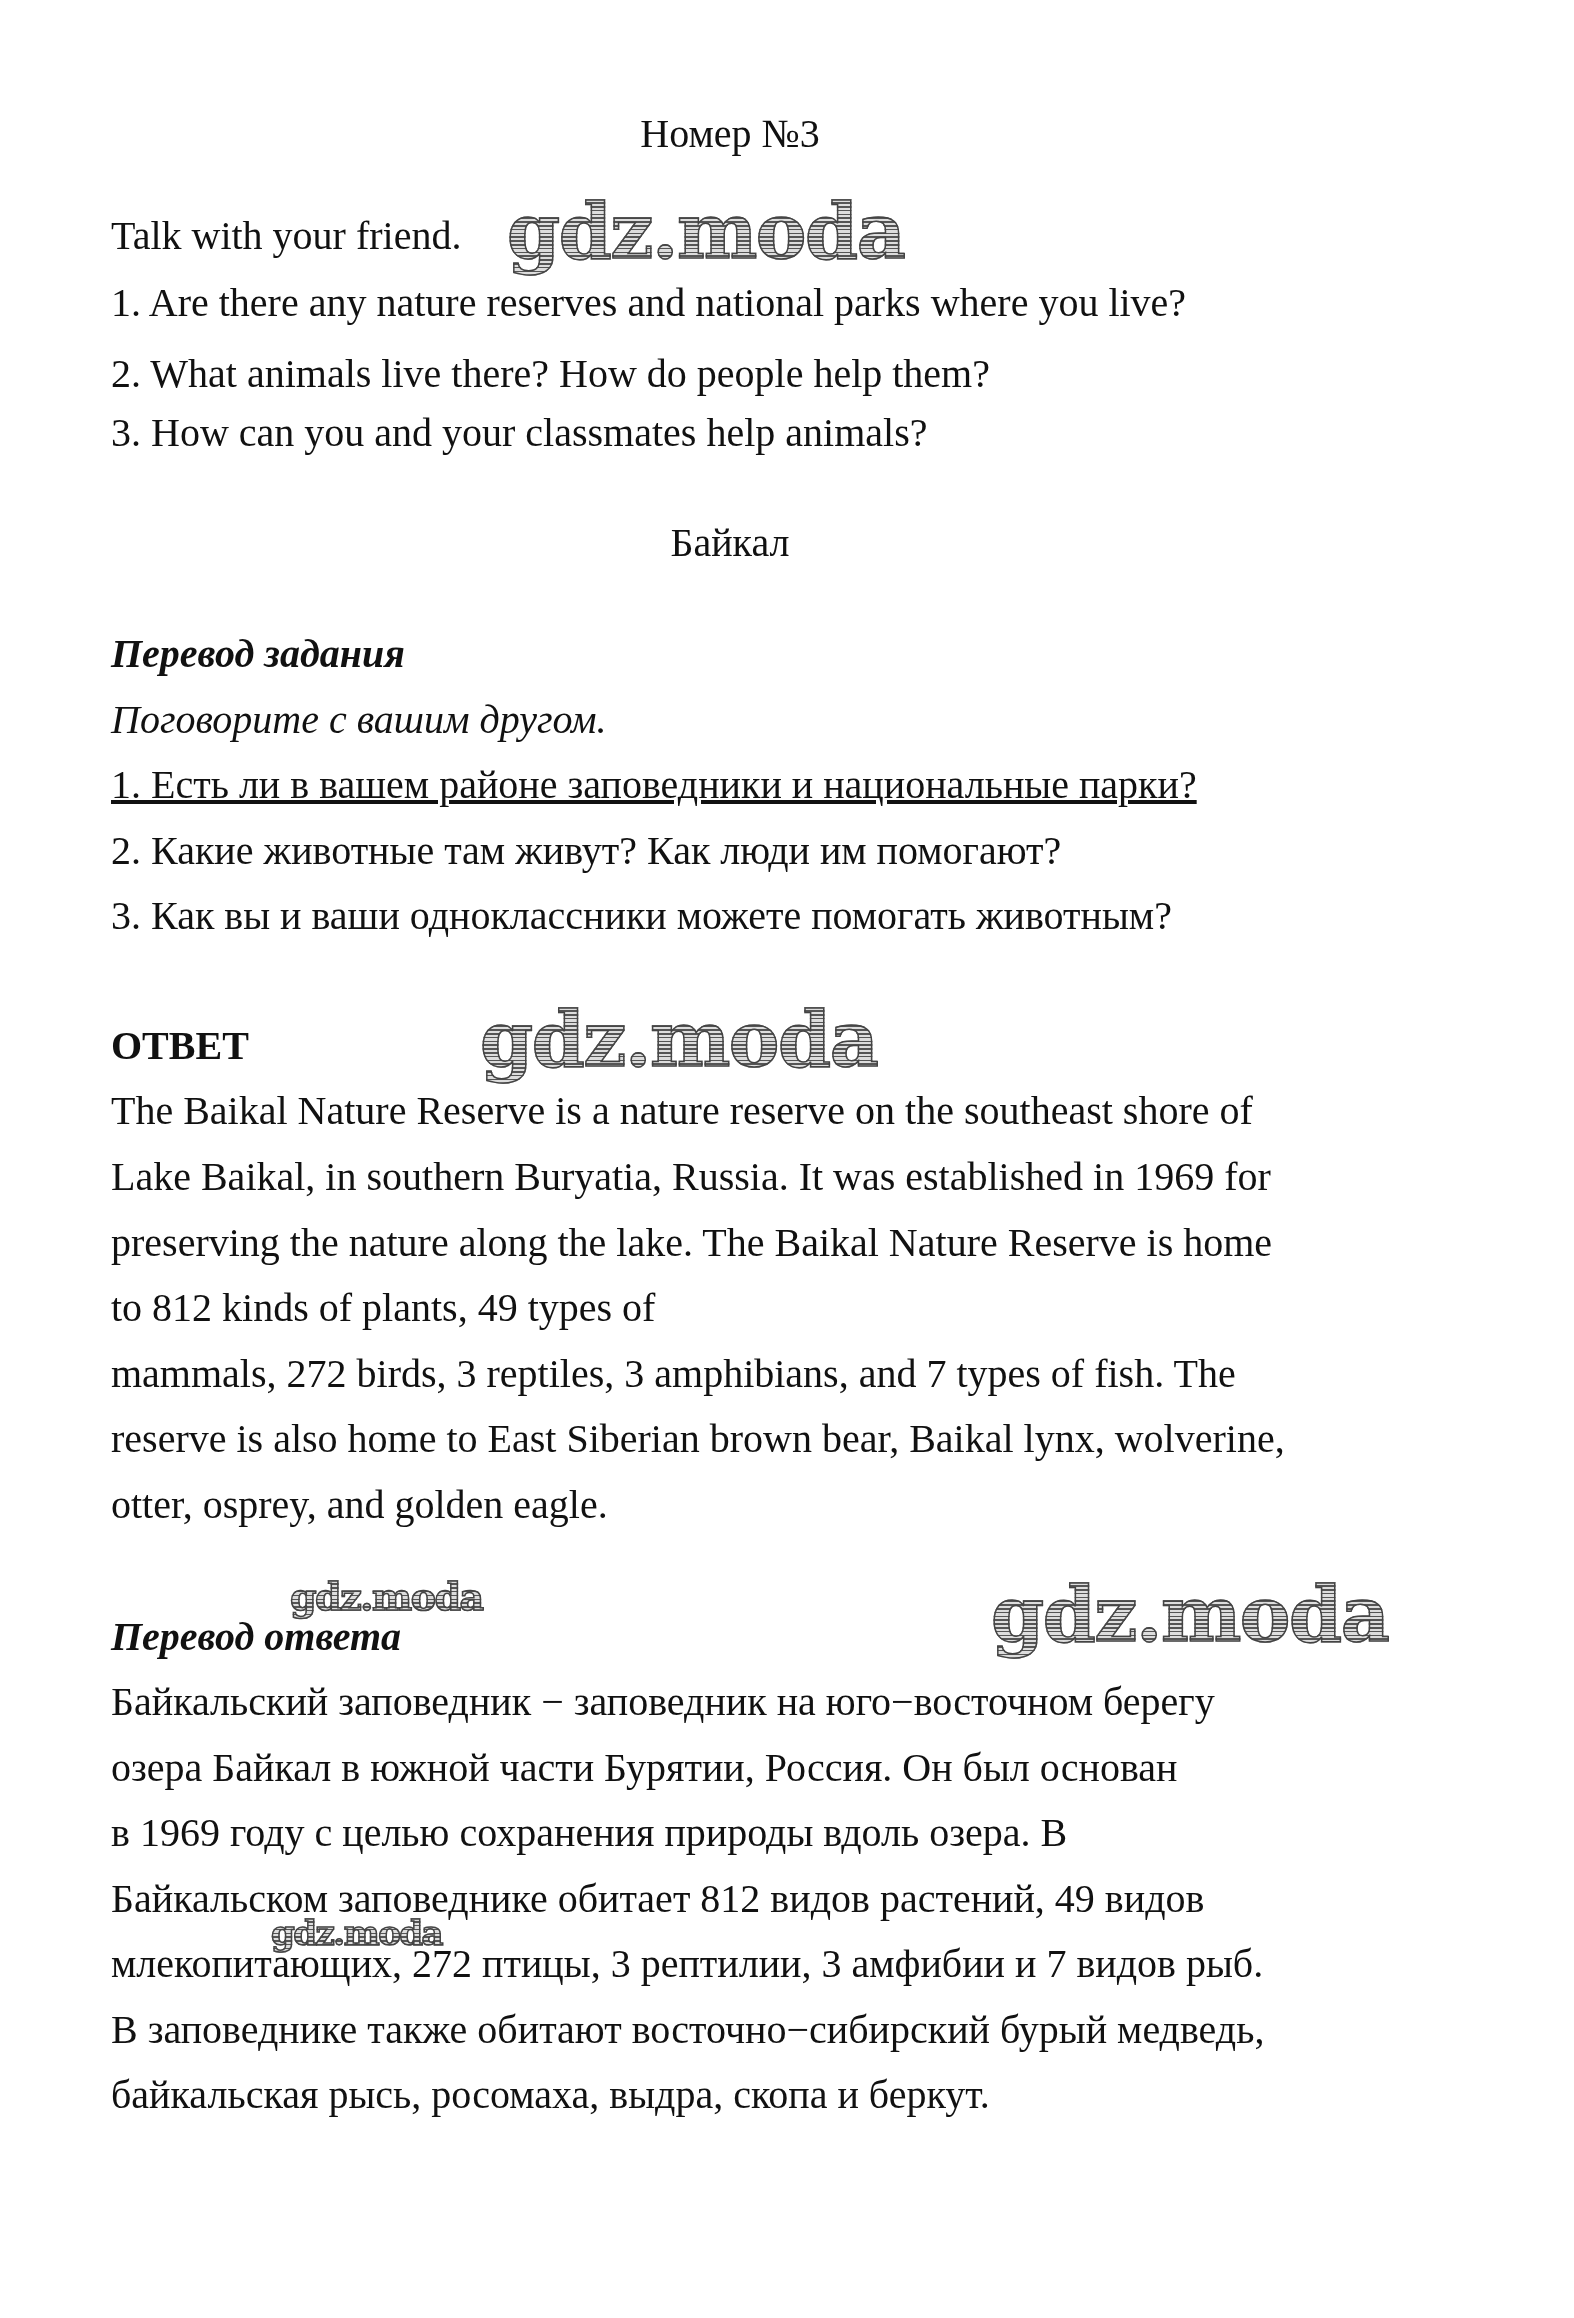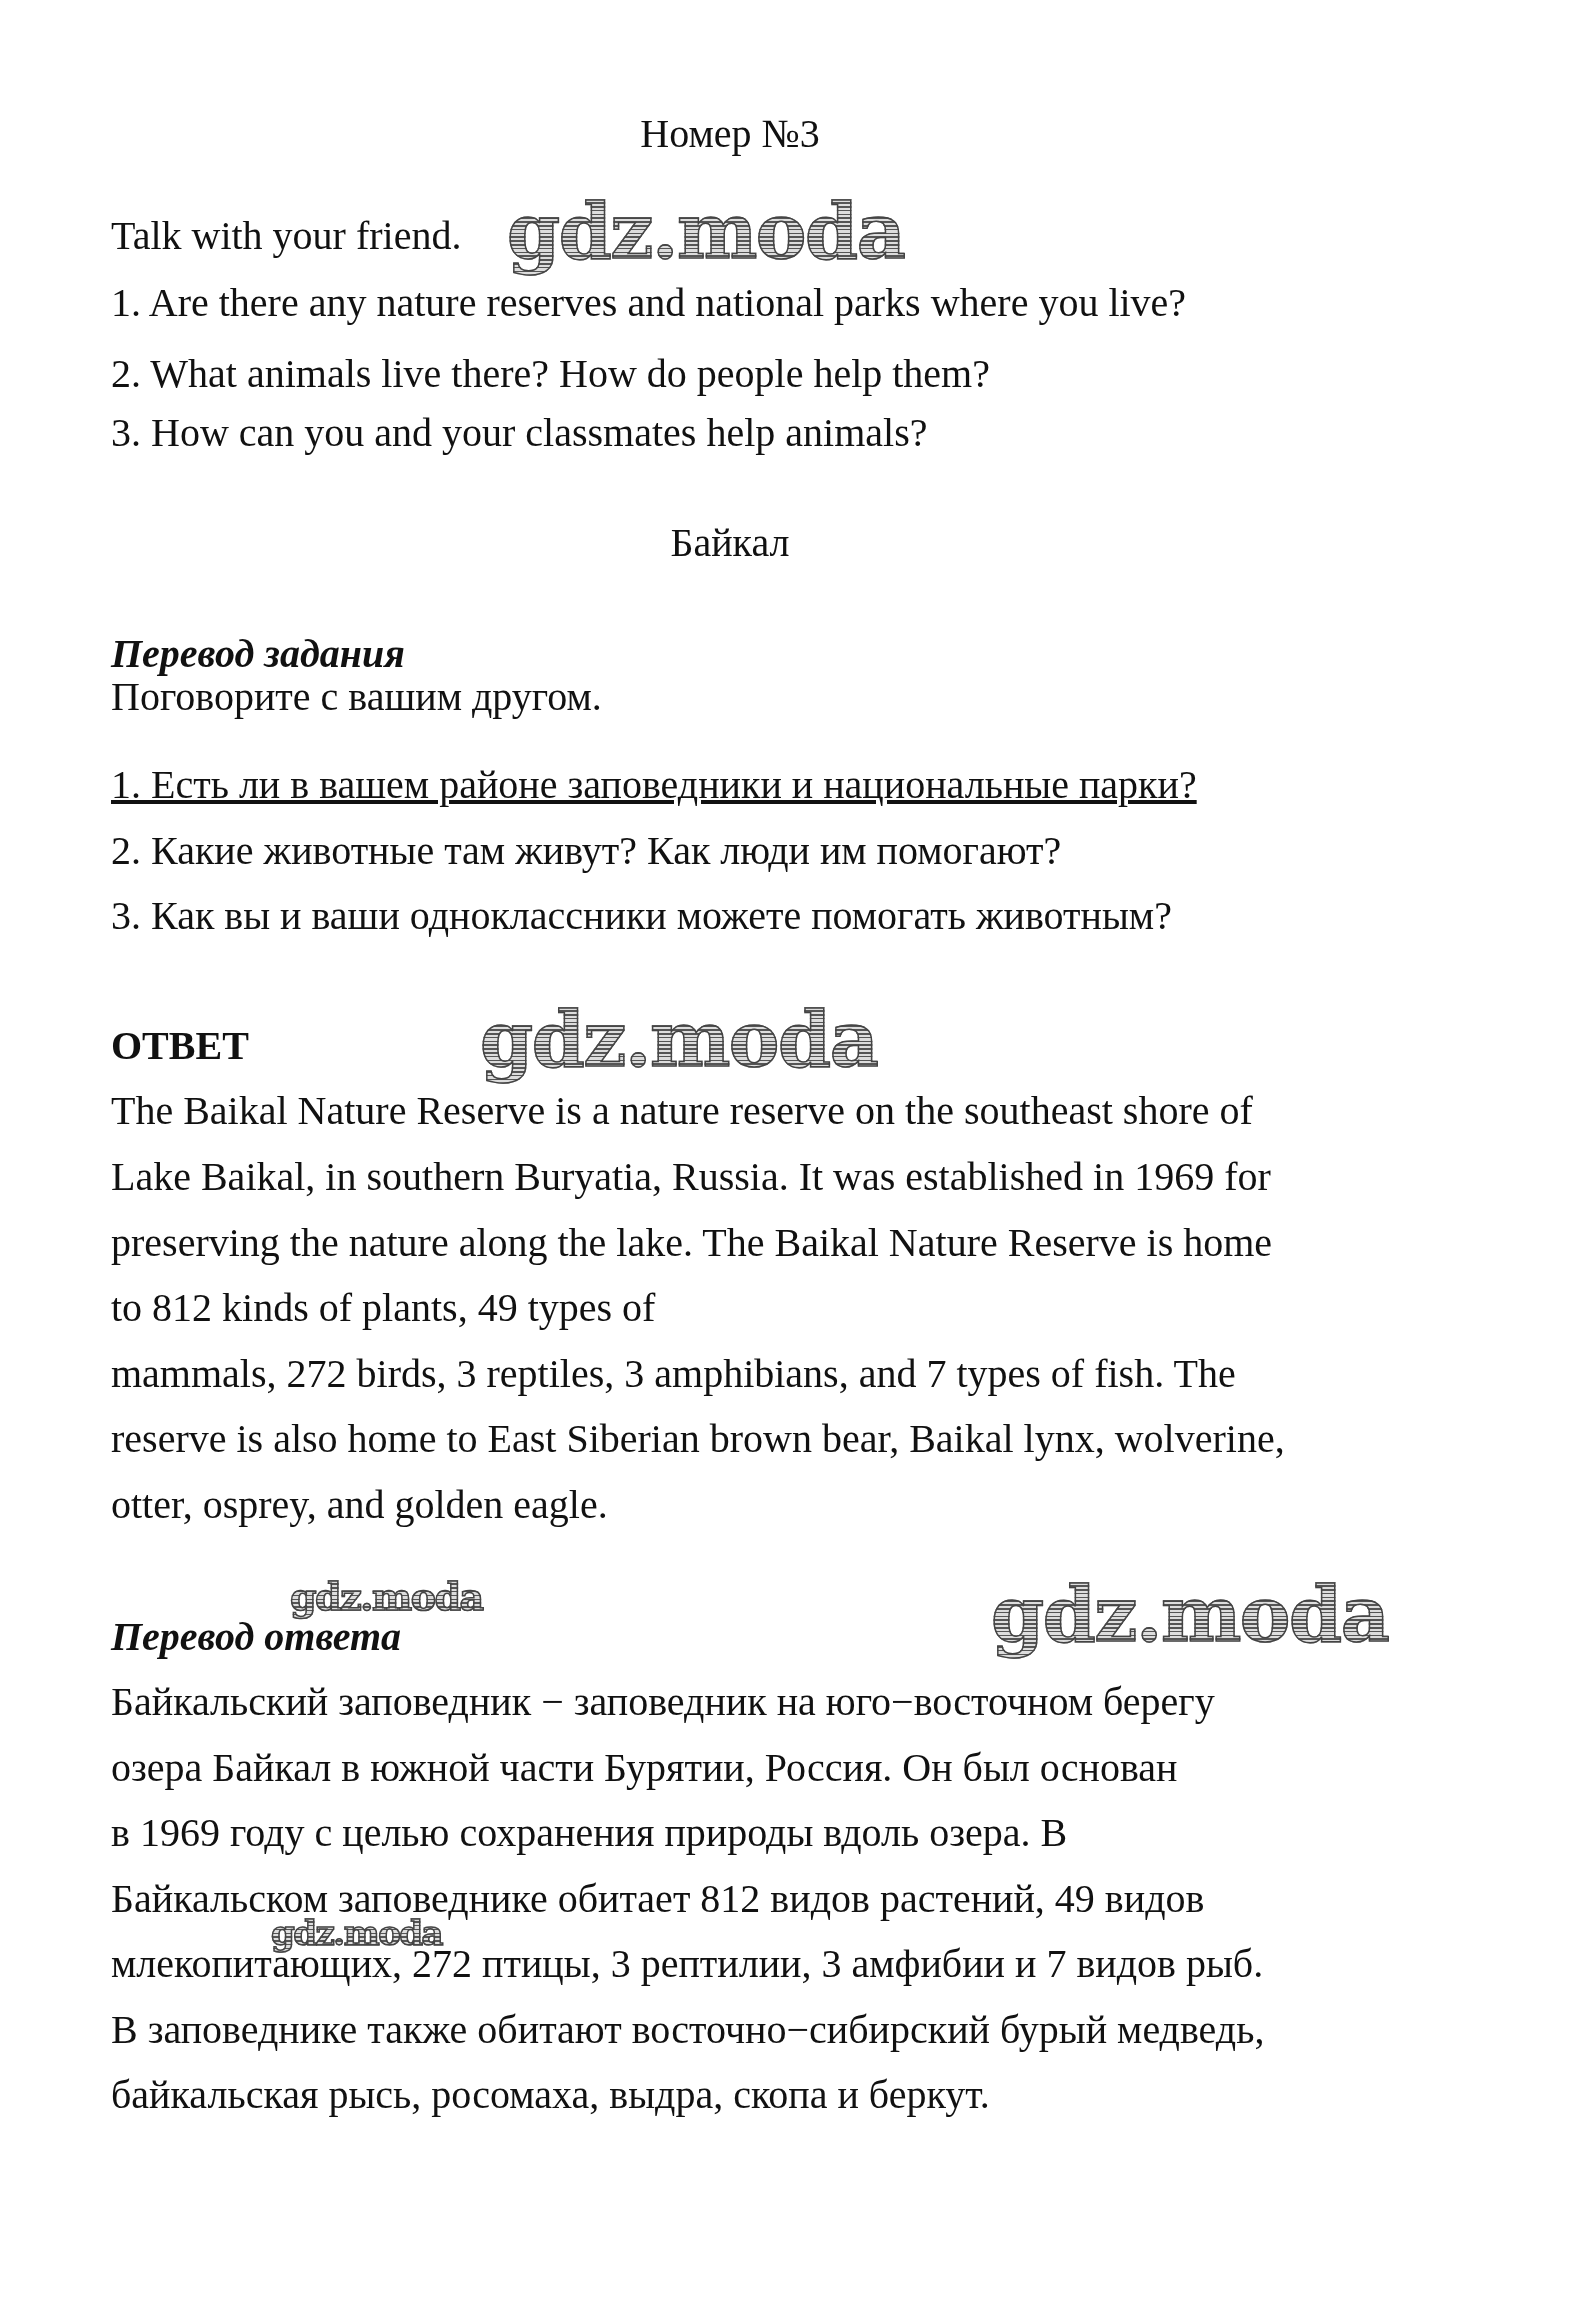--- a/index.html
+++ b/index.html
@@ -21,21 +21,21 @@
 <div class="line center" style="top:111px;">Номер №3</div>
 
 <div class="line" style="top:213px;">Talk with your friend.</div>
 <div class="line" style="top:280px;">1. Are there any nature reserves and national parks where you live?</div>
 <div class="line" style="top:351px;">2. What animals live there? How do people help them?</div>
 <div class="line" style="top:410px;">3. How can you and your classmates help animals?</div>
 
 <div class="line center" style="top:520px;">Байкал</div>
 
 <div class="line bi" style="top:631px;">Перевод задания</div>
-<div class="line" style="top:674px;">Поговорите с вашим другом.</div>
+<div class="line" style="top:697px;font-style:italic;">Поговорите с вашим другом.</div>
 <div class="line" style="top:762px;text-decoration:underline;">1. Есть ли в вашем районе заповедники и национальные парки?</div>
 <div class="line" style="top:828px;">2. Какие животные там живут? Как люди им помогают?</div>
 <div class="line" style="top:893px;">3. Как вы и ваши одноклассники можете помогать животным?</div>
 
 <div class="line b" style="top:1023px;">ОТВЕТ</div>
 <div class="line" style="top:1088px;">The Baikal Nature Reserve is a nature reserve on the southeast shore of</div>
 <div class="line" style="top:1154px;text-align:center;">Lake Baikal, in southern Buryatia, Russia. It was established in 1969 for</div>
 <div class="line" style="top:1220px;">preserving the nature along the lake. The Baikal Nature Reserve is home</div>
 <div class="line" style="top:1285px;">to 812 kinds of plants, 49 types of</div>
 <div class="line" style="top:1351px;">mammals, 272 birds, 3 reptiles, 3 amphibians, and 7 types of fish. The</div>

